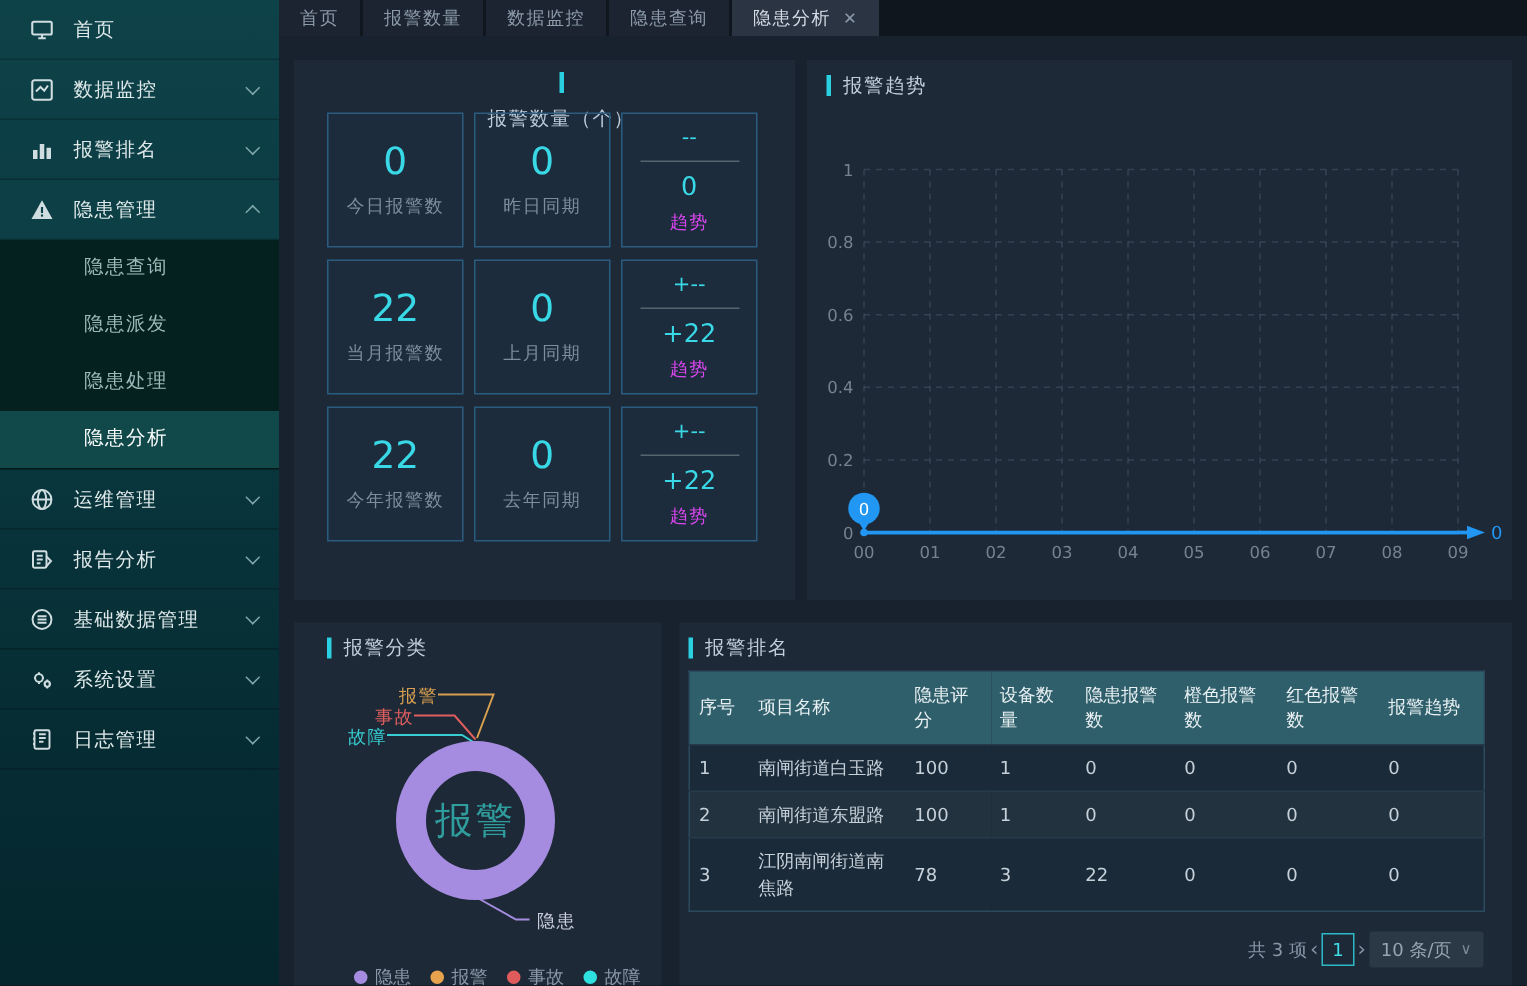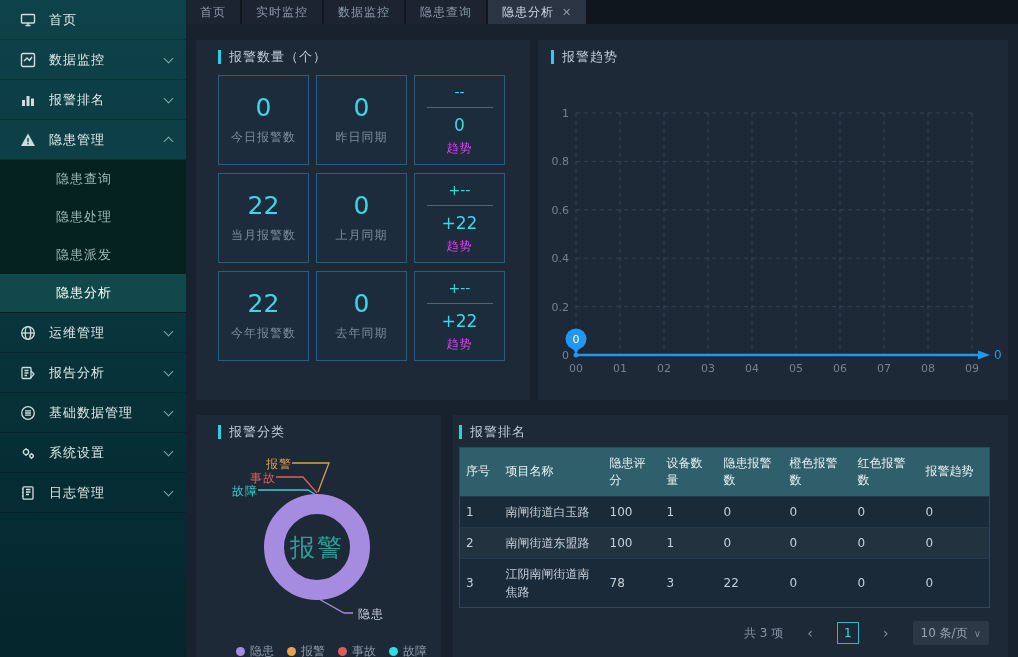--- a/index.html
+++ b/index.html
@@ -34,21 +34,21 @@
 
   
   .main { position:absolute; left:186px; top:24px; width:832px; height:633px; background:#18222e; }
   .panel { position:absolute; background:#1d2936; }
   .ptitle { display:flex; align-items:center; gap:8px; }
   .pbar { width:3px; height:14px; background:#2ad0e0; }
   .ptxt { color:#c2cedb; font-size:13px; letter-spacing:1px; }
 
   
   #panel-count { left:10px; top:16px; width:334px; height:360px; }
-  #panel-count .ptitle { margin:8px 0 0 22px; }
+  #panel-count .ptitle { margin:8px 0 0 22px;flex-direction:column; }
   .cards { position:absolute; left:22px; top:35px; display:grid;
            grid-template-columns:repeat(3,91px); grid-auto-rows:90px; gap:8px 7px; }
   .card { border:1px solid #2a5c80; background:rgba(33,150,243,0.03); display:flex; flex-direction:column;
           align-items:center; justify-content:center; }
   .card .val { color:#38d8e6; font-size:25px; line-height:1.1; }
   .card .lbl { color:#7d8c9e; font-size:12px; margin-top:7px; letter-spacing:1px; }
   .card .tr-top { color:#38d8e6; font-size:14px; }
   .card .tr-sep { width:66px; height:1px; background:#57646f; margin:7px 0; }
   .card .tr-bot { color:#38d8e6; font-size:17px; }
   .card .tr-lbl { color:#d946ef; font-size:12px; margin-top:5px; letter-spacing:1px; }
@@ -85,21 +85,21 @@
   #panel-ranking { left:267px; top:391px; width:555px; height:242px; }
   #panel-ranking .ptitle { margin:8px 0 0 6px; }
   .rank-table { position:absolute; left:6px; top:32px; width:530px; border-collapse:collapse;
                 border:1px solid #2b4a5e; table-layout:fixed; }
   .rank-table th { background:#2f5f6b; color:#e8f0f3; font-weight:normal; font-size:12px;
                    text-align:left; padding:7px 6px; height:46px; line-height:1.4; }
   .rank-table td { color:#c6d0d9; font-size:12px; padding:6px 6px; border-top:1px solid #263a4b;
                    line-height:1.5; }
   .rank-table tr.even td { background:#22323f; }
   .rank-table tr.odd td { background:#1b2a39; }
-  .pagination { position:absolute; right:19px; top:206px; display:flex; align-items:center; gap:24px; }
+  .pagination { position:absolute; right:19px; top:206px; display:flex; align-items:center; gap:2px; }
   .pg-total { color:#8795a5; font-size:12px; }
   .pg-arrow { color:#8795a5; font-size:14px; cursor:pointer; }
   .pg-page { width:22px; height:22px; line-height:20px; text-align:center; border:1px solid #2db8c6;
              color:#3fdbe6; font-size:12px; cursor:pointer; }
   .pg-size { display:flex; align-items:center; gap:6px; background:#2b3845; color:#97a4b2;
              font-size:12px; height:24px; padding:0 8px; border-radius:2px; cursor:pointer; }
   .pg-caret { font-size:10px; color:#7c8996; }
 </style>
 </head>
 <body>
@@ -143,22 +143,22 @@
             <path d="M8 1.5L15 14H1z"></path>
             <rect x="7.3" y="6" width="1.4" height="4" fill="#0d4046"></rect>
             <rect x="7.3" y="11" width="1.4" height="1.4" fill="#0d4046"></rect>
           </svg>
       </span>
       <span class="nav-label">隐患管理</span>
       <span class="chev up"></span>
     </div>
     <div class="submenu">
       <div class="sub-item">隐患查询</div>
+      <div class="sub-item">隐患派发</div>
       <div class="sub-item">隐患处理</div>
-      <div class="sub-item">隐患派发</div>
       <div class="sub-item active">隐患分析</div>
     </div>
     <div class="nav-item">
       <span class="nav-icon">
         <svg viewBox="0 0 16 16" fill="none" stroke="currentColor" stroke-width="1.3">
             <circle cx="8" cy="8" r="6.3"></circle>
             <ellipse cx="8" cy="8" rx="2.8" ry="6.3"></ellipse>
             <path d="M1.7 8h12.6"></path>
           </svg>
       </span>
@@ -206,21 +206,21 @@
       <span class="nav-label">日志管理</span>
       <span class="chev"></span>
     </div>
   </div>
 
   <div class="tabbar">
     <div class="tab">
         <span>首页</span>
       </div>
     <div class="tab">
-        <span>实时监控</span>
+        <span>报警数量</span>
       </div>
     <div class="tab">
         <span>数据监控</span>
       </div>
     <div class="tab">
         <span>隐患查询</span>
       </div>
     <div class="tab active">
       <span>隐患分析</span>
       <span class="close">✕</span>

